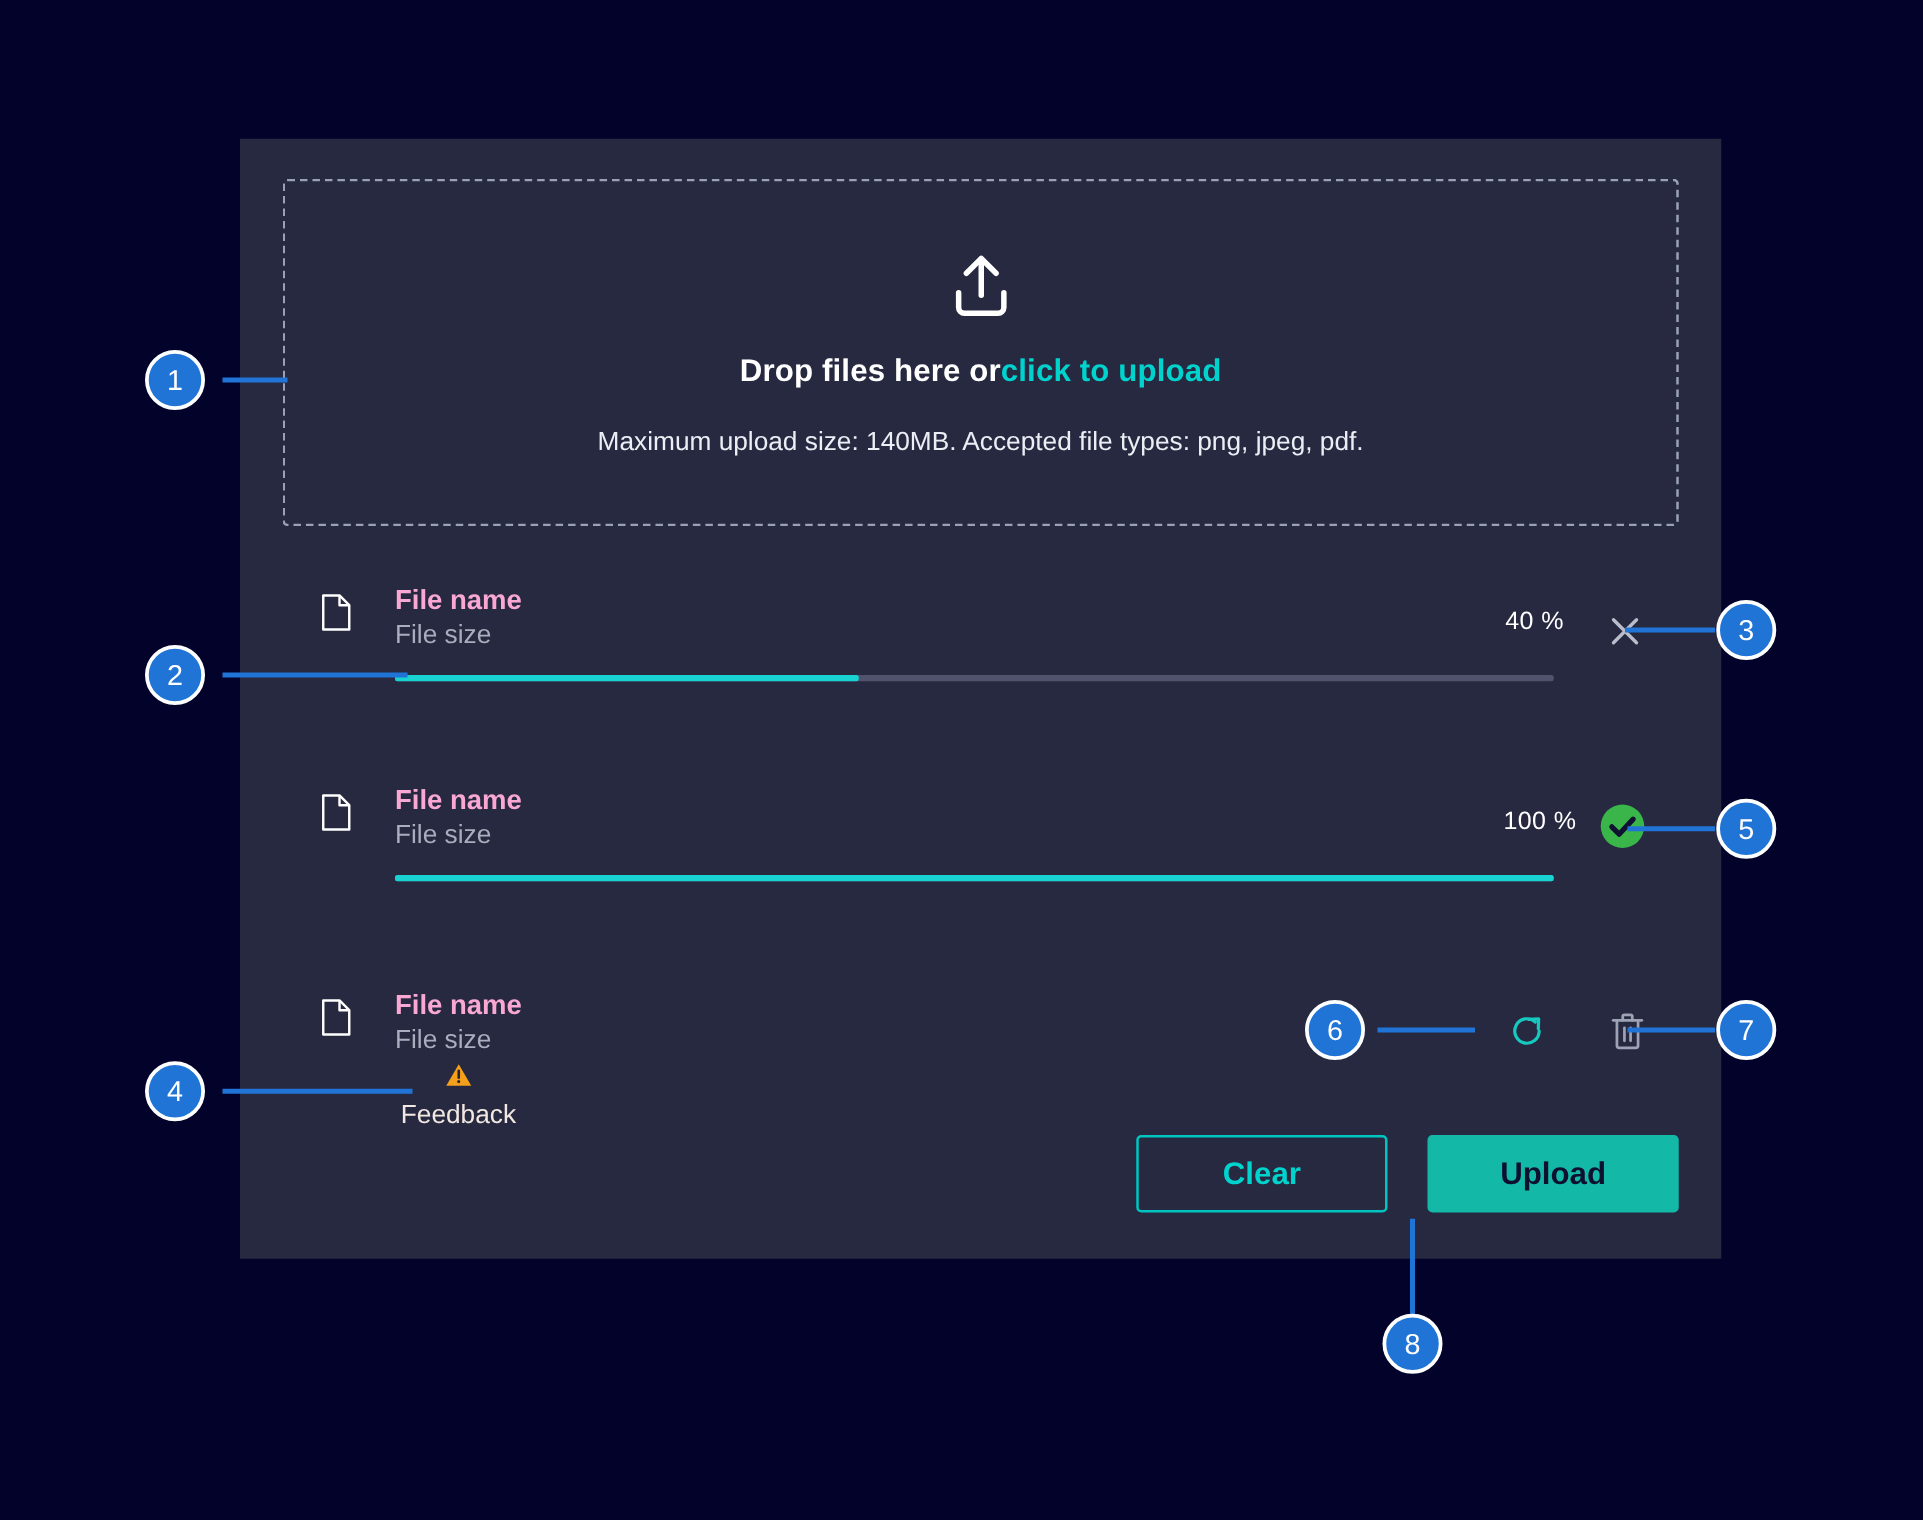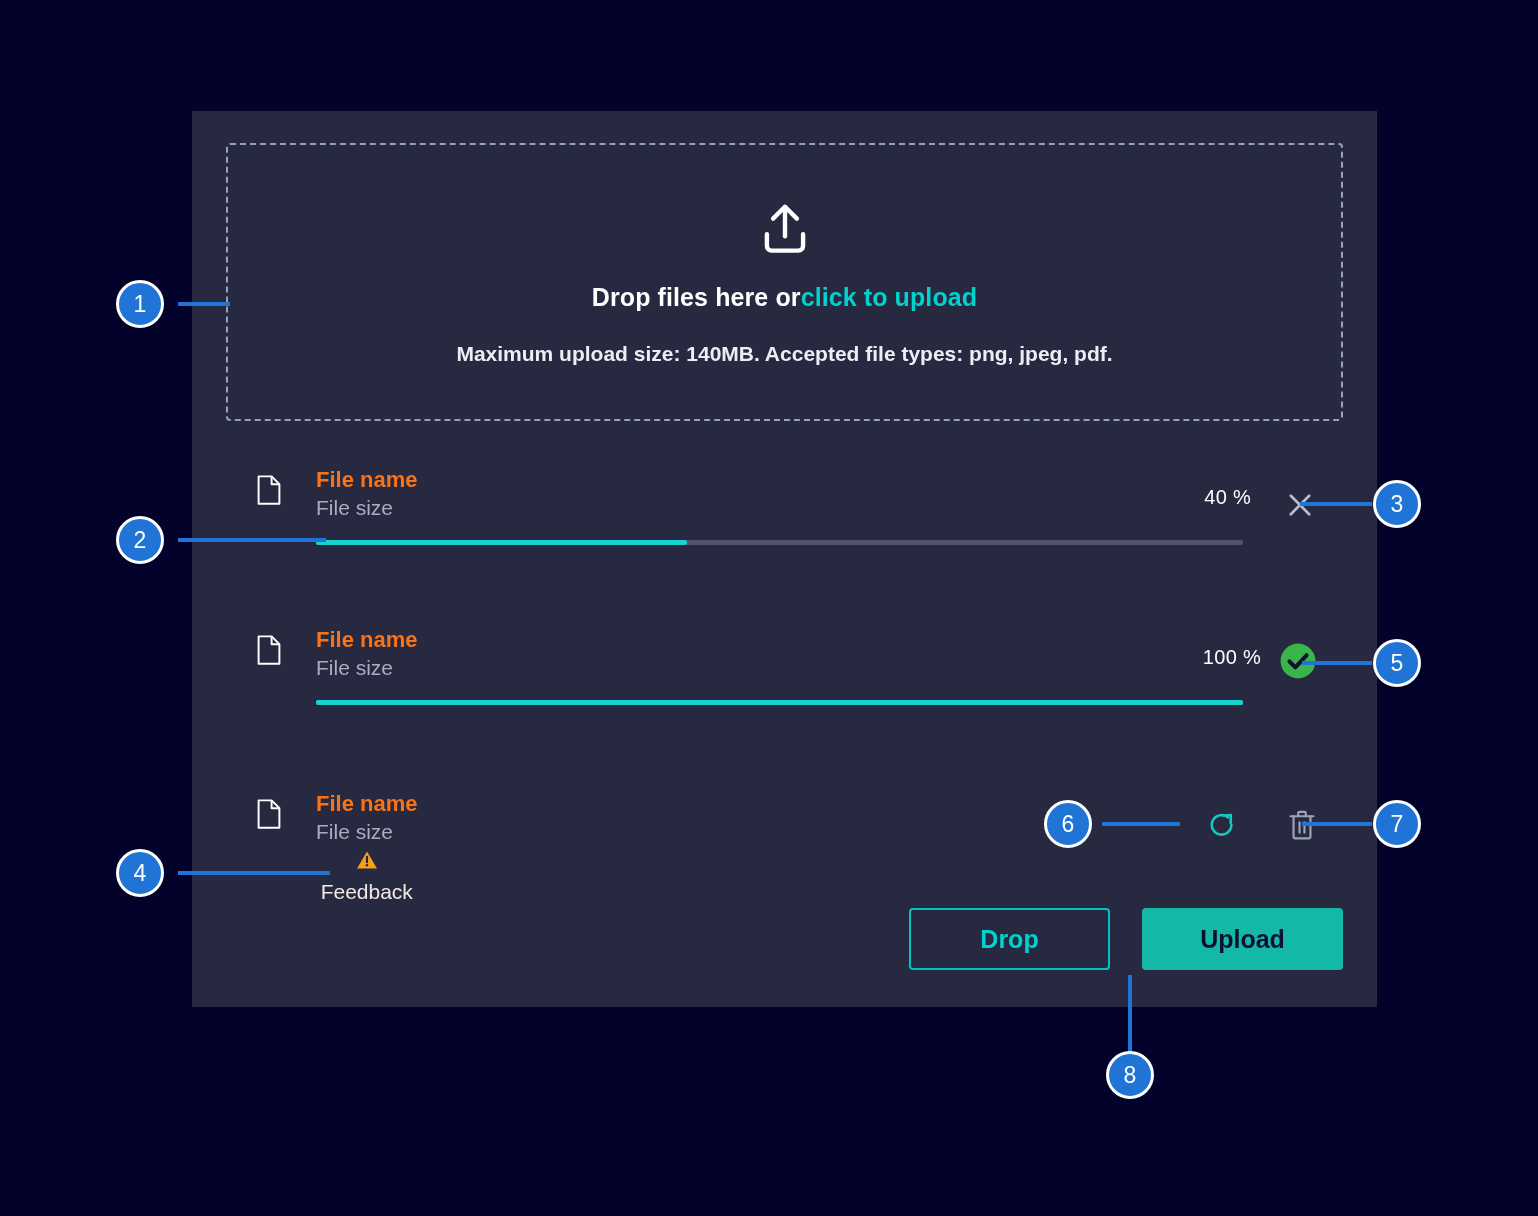--- a/index.html
+++ b/index.html
@@ -32,36 +32,36 @@
     justify-content: center;
   }
   .upload-icon { width: 62px; height: 62px; margin-bottom: 22px; }
   .dz-head {
     font-size: 25px; font-weight: bold; color: #ffffff;
     letter-spacing: .1px;
     display: flex; align-items: baseline; 
   }
   .dz-link { color: #00d2cd; font-weight: bold; cursor: pointer; }
   .dz-sub {
-    margin-top: 30px; font-size: 21px; color: #eceef5; font-weight: bold;
+    margin-top: 30px; font-size: 21px; color: #eceef5; font-weight: normal;
   }
 
   
   .file-row { position: absolute; left: 34px; width: 1117px; }
   .row1 { top: 355px; }
   .row2 { top: 515px; }
   .row3 { top: 679px; }
 
   .doc-icon {
     position: absolute; left: 30px; top: 8px;
     width: 26px; height: 32px;
   }
   .fr-texts { position: absolute; left: 90px; top: 0; }
   .fr-name {
-    font-size: 22px; font-weight: bold; color: #f97316; line-height: 28px;
+    font-size: 22px; font-weight: bold; color: #f9a8d4; line-height: 28px;
   }
   .fr-size {
     font-size: 21px; color: #a9adbe; line-height: 28px;
   }
   .fr-feedback {
     display: flex; align-items: center; gap: 10px;
     margin-top: 4px;
     font-size: 21px; color: #f2e8e2; flex-direction: column;
   }
   .warn-icon { width: 22px; height: 20px; display: block; }
@@ -238,21 +238,21 @@
           <path d="M2.6 5.6 H19.4"></path>
           <path d="M8.2 5.6 V3.4 a1 1 0 0 1 1 -1 h3.6 a1 1 0 0 1 1 1 V5.6"></path>
           <path d="M4.8 5.6 V20.4 a1.4 1.4 0 0 0 1.4 1.4 h9.6 a1.4 1.4 0 0 0 1.4 -1.4 V5.6"></path>
           <path d="M9.2 10 V17.6"></path>
           <path d="M12.8 10 V17.6"></path>
         </svg>
       </span>
     </div>
 
     <div class="btn-row">
-      <button class="btn btn-clear">Drop</button>
+      <button class="btn btn-clear">Clear</button>
       <button class="btn btn-upload">Upload</button>
     </div>
 
   </div>
 
   <div class="lead" style="left:178px; top:302px; width:52px;"></div>
   <div class="lead" style="left:178px; top:538px; width:148px;"></div>
   <div class="lead" style="left:1300px; top:502px; width:72px;"></div>
   <div class="lead" style="left:178px; top:871px; width:152px;"></div>
   <div class="lead" style="left:1302px; top:661px; width:70px;"></div>

